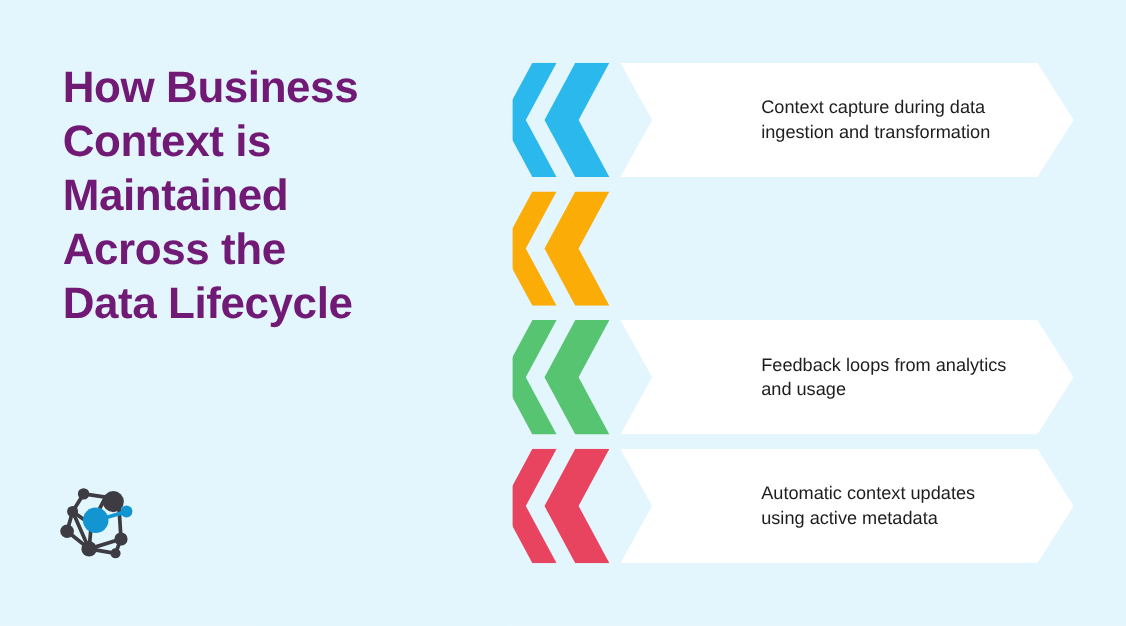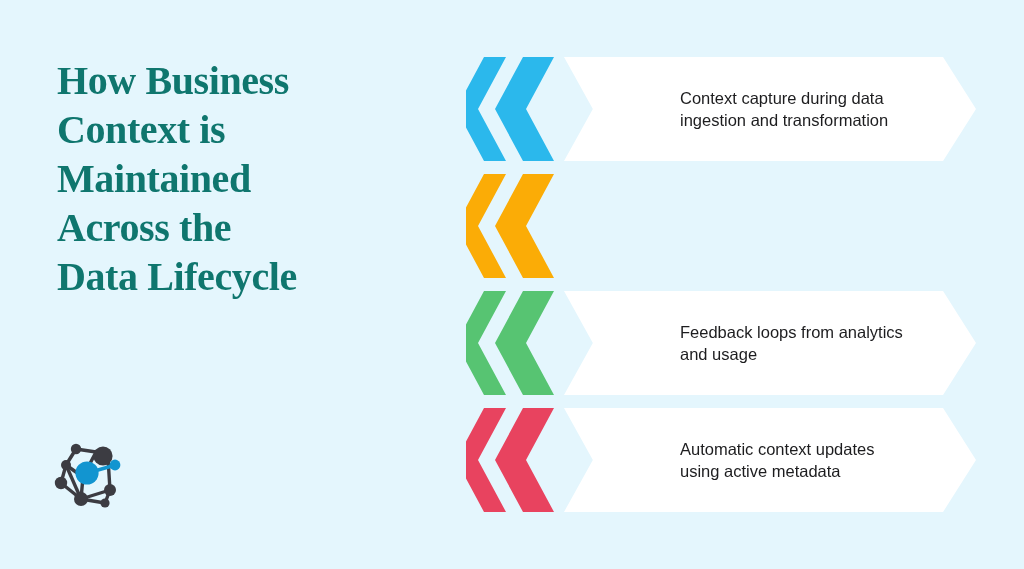--- a/index.html
+++ b/index.html
@@ -89,40 +89,40 @@
   }
   .banner-shape {
     position: absolute;
     inset: 0;
     background: #ffffff;
     -webkit-clip-path: polygon(0 0, 92% 0, 100% 50%, 92% 100%, 0 100%, 7% 50%);
     clip-path: polygon(0 0, 92% 0, 100% 50%, 92% 100%, 0 100%, 7% 50%);
   }
   .banner-text {
     position: absolute;
-    left: 116px;
+    left: 128px;
     top: 0;
     width: 268px;
     height: 104px;
     display: flex;
     flex-direction: column;
     justify-content: center;
     font-size: 16.5px;
     line-height: 22px;
     color: #1d1d1f;
     white-space: pre-line;
   }
 </style>
 </head>
 <body>
 
 <div id="infographic" style="background: rgb(228, 246, 253);">
 
   <div id="left-panel">
-    <h1 id="headline" style="color: #0f766e; font-family: Liberation Serif, serif;">How Business
+    <h1 id="headline" style="color: #701a75;">How Business
 Context is
 Maintained
 Across the
 Data Lifecycle</h1>
 
     <div id="logo-mark">
       <svg viewBox="0 0 78 80" width="78" height="80" aria-hidden="true">
         <g stroke="#3c3c42" stroke-width="3.4" fill="none" stroke-linecap="round">
           <path d="M23 14 L43 17"></path>
           <path d="M23 14 L13 30"></path>

